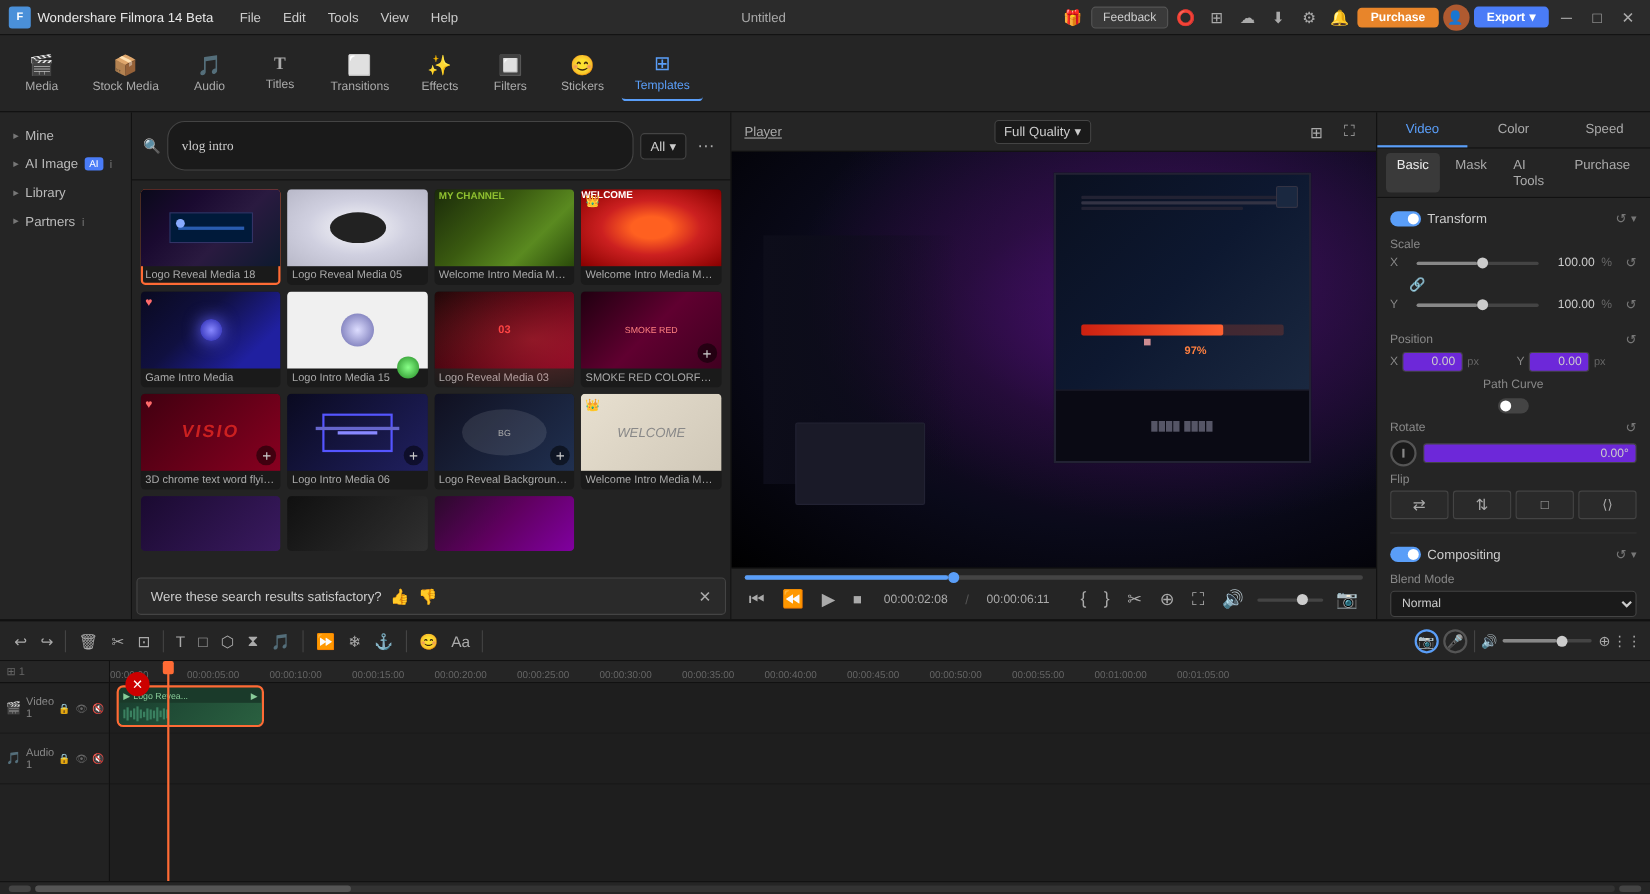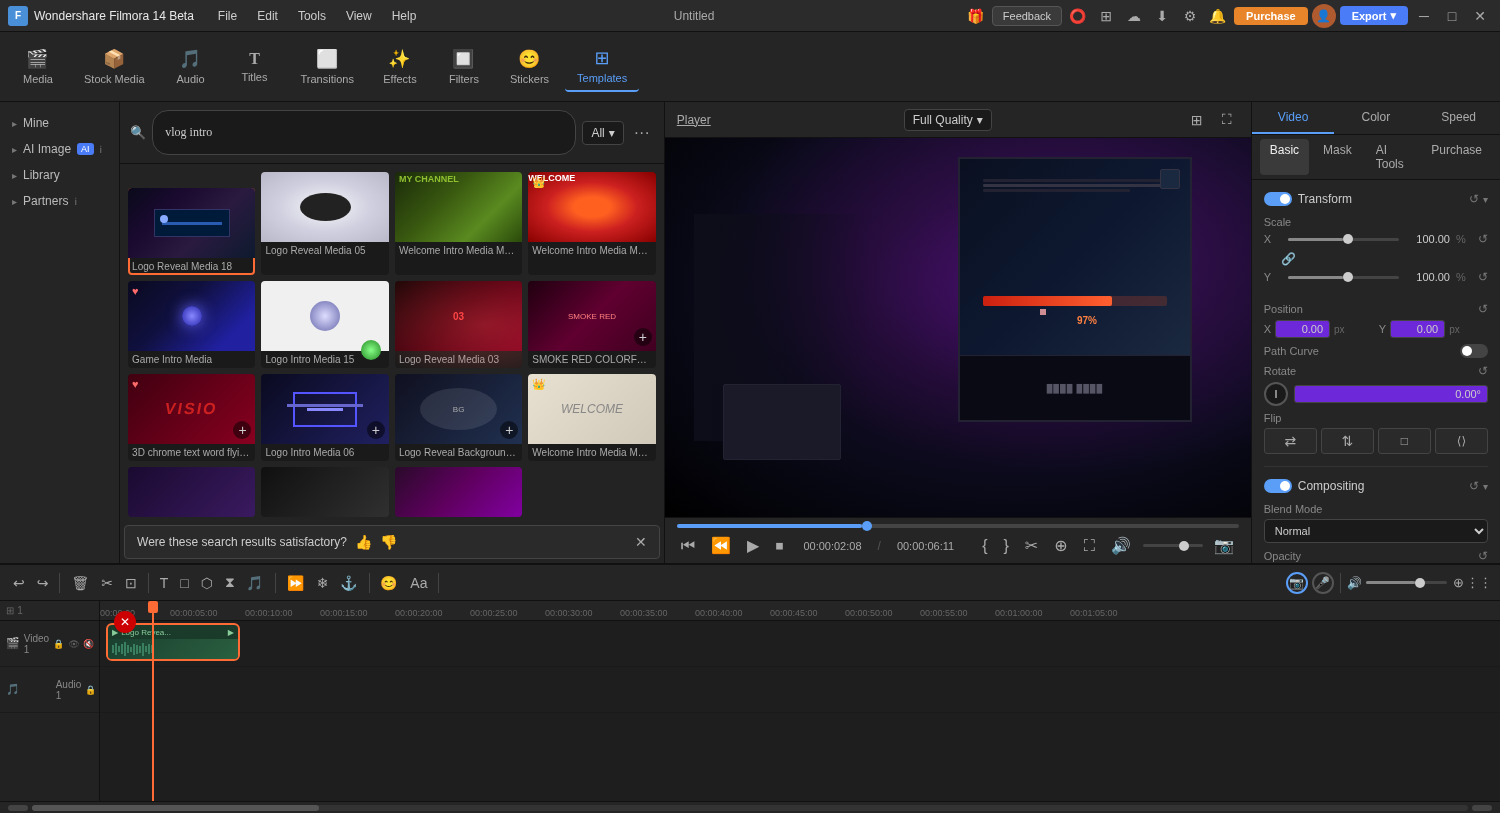--- a/index.html
+++ b/index.html
@@ -125,21 +125,21 @@
 
     
     .thumb-1 { background: linear-gradient(135deg, #0a0a1a 0%, #1a0a30 30%, #2a1a40 60%, #0d1a2e 100%); }
     .thumb-2 { background: radial-gradient(ellipse at center, #e8e8f0 20%, #d0d0e0 50%, #b8b8c8 100%); }
     .thumb-3 { background: linear-gradient(135deg, #1a2a0a 0%, #3a5a10 40%, #5a8a20 70%, #2a4a0a 100%); display: flex; align-items: center; justify-content: center; color: #7fc020; font-size: 11px; font-weight: bold; }
     .thumb-4 { background: radial-gradient(ellipse at center, #ff6020 20%, #cc2020 50%, #880000 100%); display: flex; align-items: center; justify-content: center; color: white; font-size: 10px; font-weight: bold; }
     .thumb-5 { background: linear-gradient(135deg, #0a0a20 0%, #101040 40%, #2020a0 80%); display: flex; align-items: center; justify-content: center; color: #88aaff; font-size: 11px; }
     .thumb-6 { background: radial-gradient(ellipse, #f8f8f8 0%, #e0e0e0 60%, #c8c8c8 100%); }
 
     
-    .selected-card { outline: 2px solid #ff6b35; outline-offset: -2px; margin-top: 16px; }
+    .selected-card { outline: 2px solid #ff6b35; outline-offset: -2px; }
 
     
     .scene-bg { 
       width: 100%; height: 100%;
       background: radial-gradient(ellipse at 60% 40%, #3a0a5a 0%, #1a0a2a 30%, #0a0a1a 60%, #000 100%);
       position: relative;
     }
 
     
     #bottom-section {
@@ -540,21 +540,21 @@
                 <span style="color:#666;font-size:10px;">px</span>
               </div>
               <div style="display:flex;align-items:center;gap:4px;">
                 <span style="color:#888;font-size:11px;">Y</span>
                 <div class="prop-value-box">0.00</div>
                 <span style="color:#666;font-size:10px;">px</span>
               </div>
             </div>
           </div>
 
-          <div class="prop-row" style="justify-content:space-between;">
+          <div class="prop-row" style="justify-content:space-between;flex-direction:column;">
             <span style="color:#888;font-size:11px;">Path Curve</span>
             <div class="prop-toggle off">
               <div class="toggle-thumb"></div>
             </div>
           </div>
 
           <div style="margin-bottom:6px;">
             <div style="display:flex;align-items:center;justify-content:space-between;margin-bottom:4px;">
               <span style="color:#888;font-size:11px;">Rotate</span>
               <span class="reset-icon">↺</span>
@@ -673,21 +673,21 @@
         <div class="tl-track" style="height:46px;display:flex;align-items:center;padding:0 6px;gap:4px;border-bottom:1px solid #1a1a1a;">
           <span style="font-size:11px;color:#888;">🎬</span>
           <span style="font-size:10px;color:#888;">Video 1</span>
           <span style="font-size:9px;color:#666;margin-left:auto;cursor:pointer;">🔒</span>
           <span style="font-size:9px;color:#666;cursor:pointer;">👁</span>
           <span style="font-size:9px;color:#666;cursor:pointer;">🔇</span>
         </div>
 
         <div class="tl-track" style="height:46px;display:flex;align-items:center;padding:0 6px;gap:4px;border-bottom:1px solid #1a1a1a;">
           <span style="font-size:11px;color:#888;">🎵</span>
-          <span style="font-size:10px;color:#888;margin-left:32px;">Audio 1</span>
+          <span style="font-size:10px;color:#888;">Audio 1</span>
           <span style="font-size:9px;color:#666;margin-left:auto;cursor:pointer;">🔒</span>
           <span style="font-size:9px;color:#666;cursor:pointer;">👁</span>
           <span style="font-size:9px;color:#666;cursor:pointer;">🔇</span>
         </div>
       </div>
 
       <div id="tl-right" style="flex:1;position:relative;overflow:hidden;">
 
         <div class="ruler-row" style="height:20px;background:#252525;border-bottom:1px solid #111;position:relative;overflow:hidden;">
           <span class="ruler-label" style="left:0px;">00:00:00</span>

